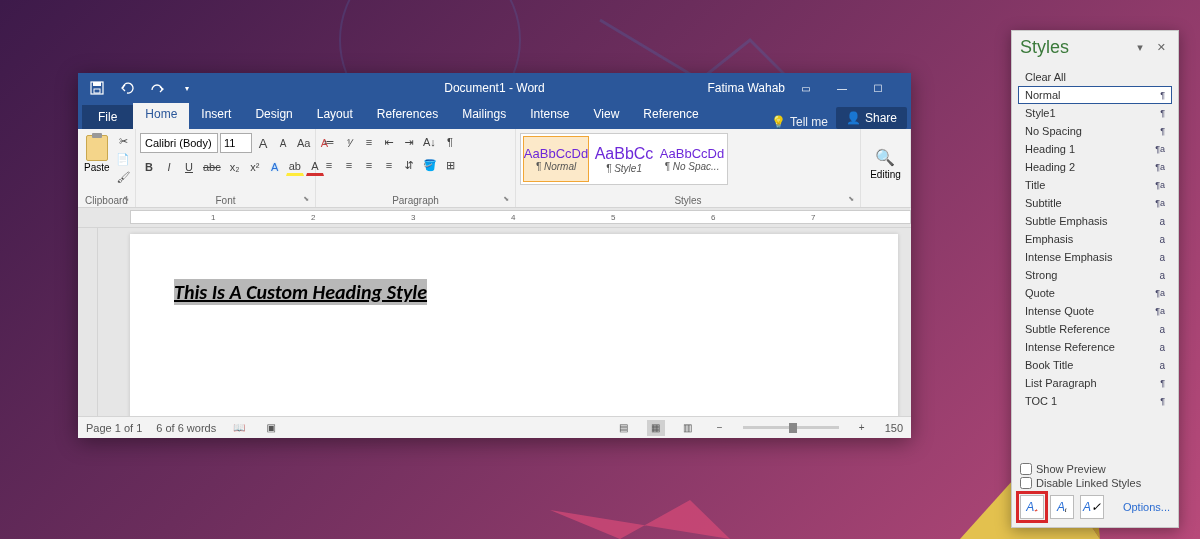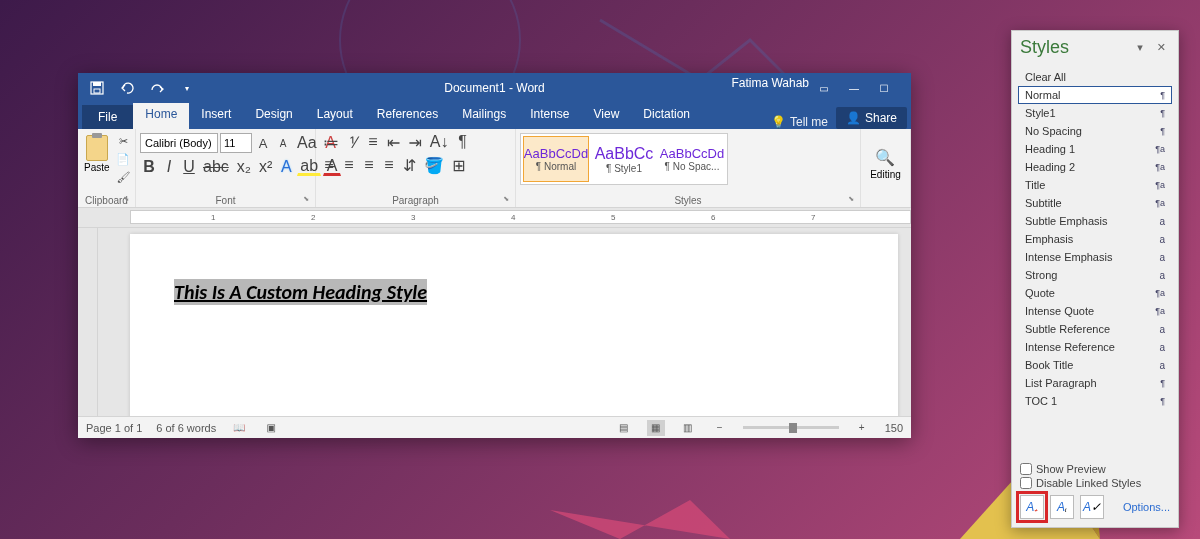--- a/index.html
+++ b/index.html
@@ -3,21 +3,21 @@
 <meta charset="utf-8">
 <style>
 * { margin: 0; padding: 0; box-sizing: border-box; font-family: "Segoe UI", Tahoma, sans-serif; }
 body { background: linear-gradient(135deg, #3d1a4a 0%, #6b2d5c 40%, #b84a7a 100%); width: 1200px; height: 539px; overflow: hidden; position: relative; }
 .bg-shapes { position: absolute; top: 0; left: 0; width: 100%; height: 100%; pointer-events: none; }
 .word-window { position: absolute; left: 78px; top: 73px; width: 833px; height: 365px; background: #fff; box-shadow: 0 4px 20px rgba(0,0,0,0.4); display: flex; flex-direction: column; }
 .title-bar { background: #2b579a; height: 30px; display: flex; align-items: center; position: relative; color: #fff; font-size: 12px; }
 .qat { display: flex; align-items: center; gap: 4px; padding-left: 6px; }
 .qat-btn { width: 26px; height: 24px; display: flex; align-items: center; justify-content: center; cursor: pointer; }
 .title-center { position: absolute; left: 50%; transform: translateX(-50%); }
-.title-right { margin-left: auto; display: flex; gap: 0; padding-right: 12px; }
+.title-right { margin-left: auto; display: flex; align-items: center; gap: 6px; padding-right: 18px; }
 .win-btn { width: 30px; height: 24px; display: flex; align-items: center; justify-content: center; cursor: pointer; font-size: 10px; }
 .ribbon-tabs { background: #2b579a; height: 26px; display: flex; align-items: flex-end; color: #fff; font-size: 12px; padding: 0 4px; }
 .tab { padding: 8px 12px; cursor: pointer; }
 .tab.active { background: #f3f3f3; color: #2b579a; }
 .tab-file { background: #1e3f73; padding: 5px 16px; }
 .tab-spacer { flex: 1; }
 .tell-me { display: flex; align-items: center; gap: 4px; opacity: 0.9; }
 .share-btn { display: flex; align-items: center; gap: 4px; background: #1e3f73; padding: 4px 10px; border-radius: 2px; margin-left: 8px; }
 .ribbon { background: #f3f3f3; border-bottom: 1px solid #d4d4d4; height: 79px; display: flex; font-size: 11px; }
 .ribbon-group { border-right: 1px solid #e1e1e1; padding: 2px 4px 0 4px; display: flex; flex-direction: column; position: relative; }
@@ -27,32 +27,32 @@
 .clipboard-grp { width: 58px; }
 .paste-big { display: flex; flex-direction: column; align-items: center; gap: 1px; cursor: pointer; padding: 2px; }
 .paste-icon { width: 22px; height: 26px; background: #f4d58a; border: 1px solid #c9a74e; border-radius: 2px; position: relative; }
 .paste-icon::before { content: ""; position: absolute; top: -3px; left: 5px; width: 10px; height: 5px; background: #999; border-radius: 1px; }
 .small-icons-col { display: flex; flex-direction: column; gap: 2px; margin-left: 2px; }
 .small-icon { width: 16px; height: 16px; display: flex; align-items: center; justify-content: center; font-size: 11px; cursor: pointer; color: #444; }
 .font-grp { width: 180px; }
 .font-row { display: flex; gap: 2px; align-items: center; margin-bottom: 3px; }
 .font-name { width: 78px; height: 20px; border: 1px solid #ababab; background: #fff; font-size: 11px; padding: 0 4px; }
 .font-size { width: 32px; height: 20px; border: 1px solid #ababab; background: #fff; font-size: 11px; padding: 0 3px; }
-.rb-btn { min-width: 18px; height: 18px; display: flex; align-items: center; justify-content: center; cursor: pointer; font-size: 16px; color: #444; border: 1px solid transparent; padding: 0 2px; }
+.rb-btn { min-width: 18px; height: 18px; display: flex; align-items: center; justify-content: center; cursor: pointer; font-size: 11px; color: #444; border: 1px solid transparent; padding: 0 2px; }
 .rb-btn b { font-weight: bold; }
 .rb-btn i { font-style: italic; }
 .rb-btn u { text-decoration: underline; }
 .para-grp { width: 200px; }
 .styles-grp { flex: 1; }
 .style-gallery { display: flex; gap: 2px; border: 1px solid #ccc; background: #fff; padding: 2px; height: 52px; }
 .style-card { width: 66px; display: flex; flex-direction: column; align-items: center; justify-content: center; cursor: pointer; border: 1px solid transparent; }
 .style-card.selected { border-color: #f1a636; background: #fce9c9; }
 .style-preview { font-size: 13px; color: #6d28d9; }
 .style-preview.big { font-size: 16px; font-weight: 300; font-family: "Calibri Light", sans-serif; }
-.style-name { font-size: 10px; color: #555; }
+.style-name { font-size: 10px; color: #555; font-style: italic; }
 .editing-grp { width: 50px; font-size: 10px; text-align: center; }
 .addins-grp { width: 54px; }
 .addins-icon { width: 22px; height: 22px; background: #dd4b28; margin: 2px auto; }
 .ruler-area { background: #e6e6e6; border-bottom: 1px solid #d4d4d4; padding: 2px 0 0 20px; height: 20px; font-size: 8px; color: #666; position: relative; overflow: hidden; }
 .ruler { background: #fff; border: 1px solid #ccc; height: 14px; margin-left: 32px; position: relative; }
 .ruler-mark { position: absolute; top: 2px; font-size: 8px; }
 .doc-area { flex: 1; background: #e6e6e6; overflow: hidden; position: relative; display: flex; }
 .left-gutter { width: 20px; background: #e6e6e6; border-right: 1px solid #d4d4d4; }
 .page-wrap { flex: 1; padding: 6px 0 0 32px; overflow: hidden; }
 .page { background: #fff; width: 768px; min-height: 300px; box-shadow: 0 0 4px rgba(0,0,0,0.15); padding: 46px 44px; }
@@ -128,21 +128,21 @@
   <div class="ribbon-tabs">
     <div class="tab tab-file">File</div>
     <div class="tab active">Home</div>
     <div class="tab">Insert</div>
     <div class="tab">Design</div>
     <div class="tab">Layout</div>
     <div class="tab">References</div>
     <div class="tab">Mailings</div>
     <div class="tab">Intense</div>
     <div class="tab">View</div>
-    <div class="tab">Dictation</div>
+    <div class="tab">Reference</div>
     <div class="tab-spacer"></div>
     <div class="tell-me">
         <span>💡</span>
         <span>Tell me</span>
       </div>
     <div class="share-btn">
         <span>👤</span>
         <span>Share</span>
       </div>
   </div>

